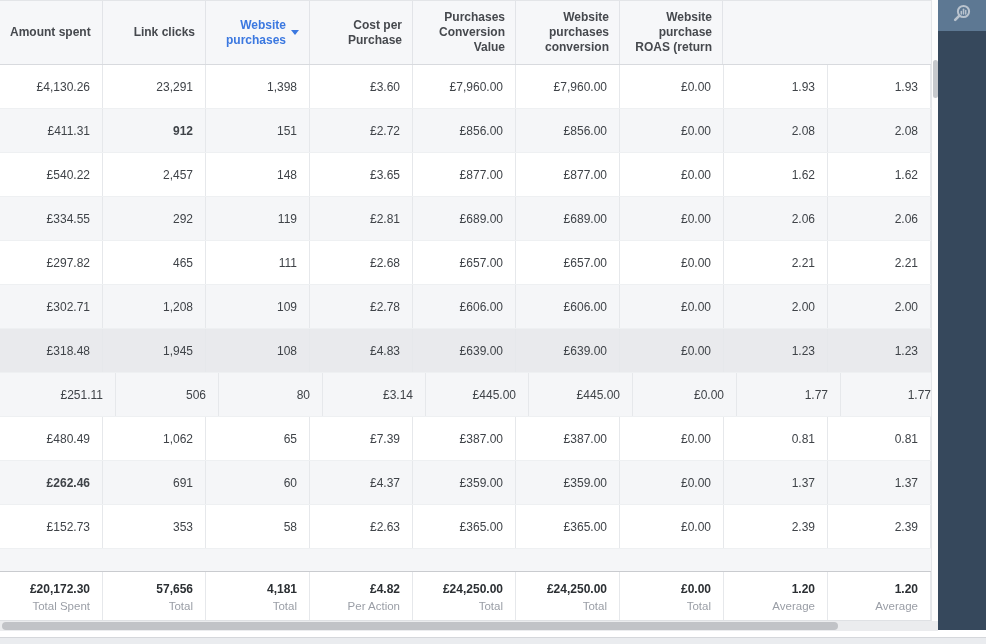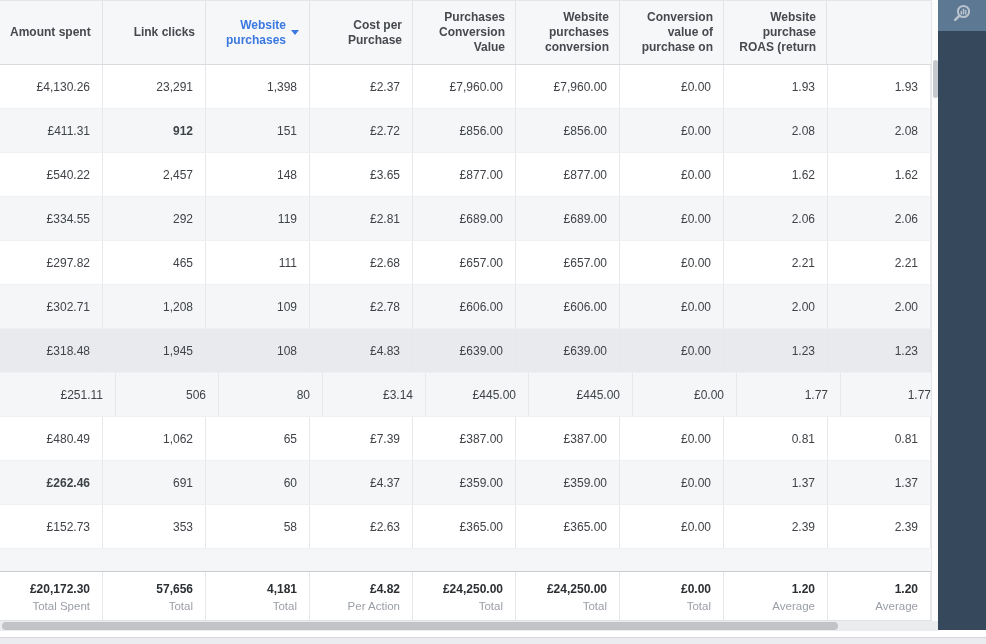--- a/index.html
+++ b/index.html
@@ -88,37 +88,32 @@
         <div class="hcell" style="width: 103px;">
           <div class="hwrap">
             <span>Purchases Conversion Value</span>
           </div>
         </div>
         <div class="hcell" style="width: 104px;">
           <div class="hwrap">
             <span>Website purchases conversion</span>
           </div>
         </div>
-        <div class="hcell" style="width: 104px;">
-          <div class="hwrap">
-            <span>Conversion value of purchase on</span>
-          </div>
-        </div>
         <div class="hcell" style="width: 103px;">
           <div class="hwrap">
             <span>Website purchase ROAS (return</span>
           </div>
         </div>
       </div>
     <div id="table-body">
         <div class="row">
           <div class="cell" style="width: 103px;">£4,130.26</div>
           <div class="cell" style="width: 103px;">23,291</div>
           <div class="cell" style="width: 104px;">1,398</div>
-          <div class="cell" style="width: 103px;">£2.37</div>
+          <div class="cell" style="width: 103px;">£3.60</div>
           <div class="cell" style="width: 103px;">£7,960.00</div>
           <div class="cell" style="width: 104px;">£7,960.00</div>
           <div class="cell" style="width: 104px;">£0.00</div>
           <div class="cell" style="width: 104px;">1.93</div>
           <div class="cell" style="width: 103px;">1.93</div>
         </div>
         <div class="row alt">
           <div class="cell" style="width: 103px; padding-left: 20px;">£411.31</div>
           <div class="cell" style="width: 103px; font-weight: bold;">912</div>
           <div class="cell" style="width: 104px;">151</div>

